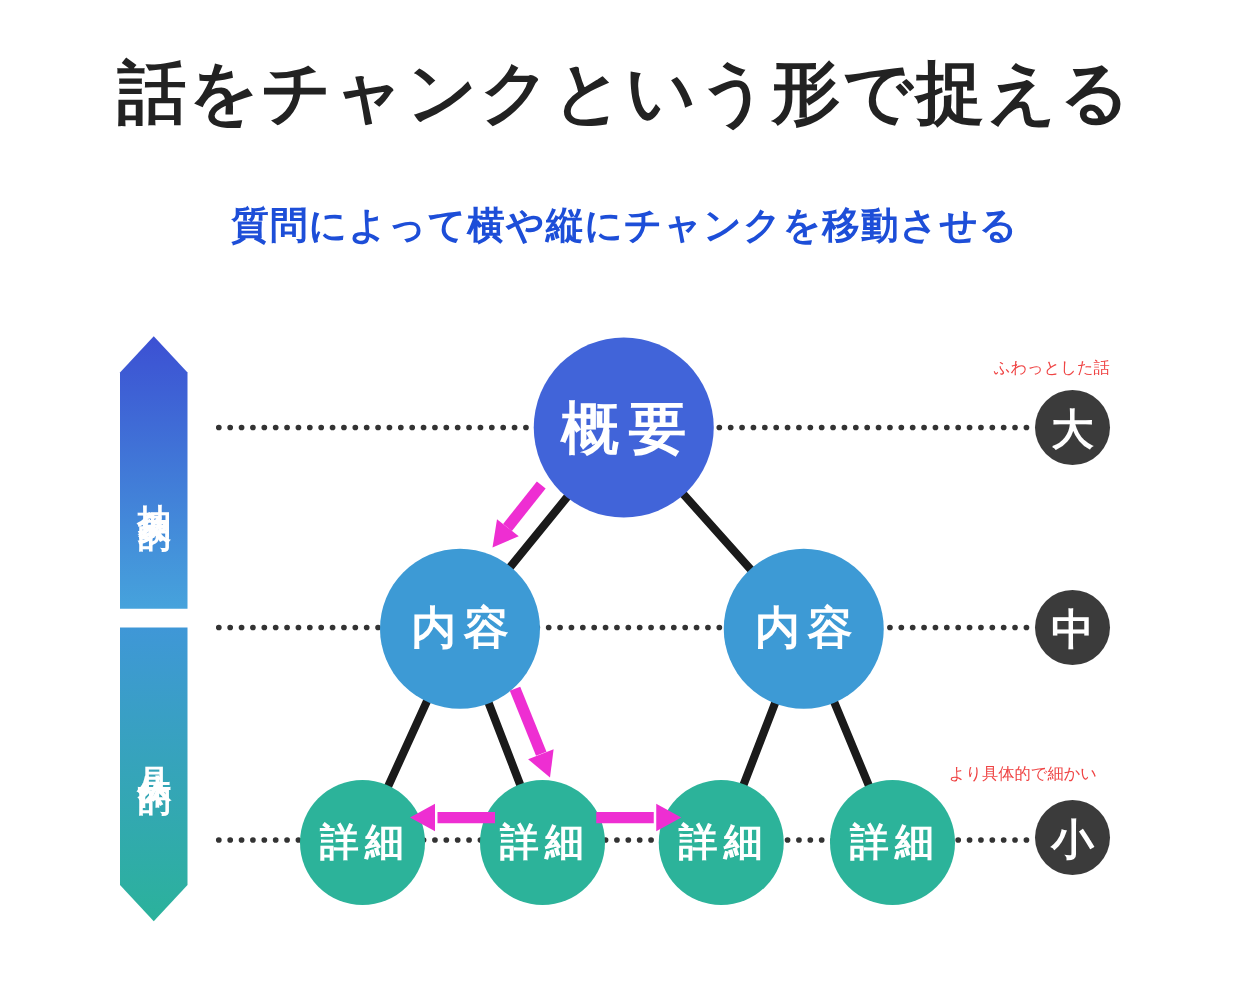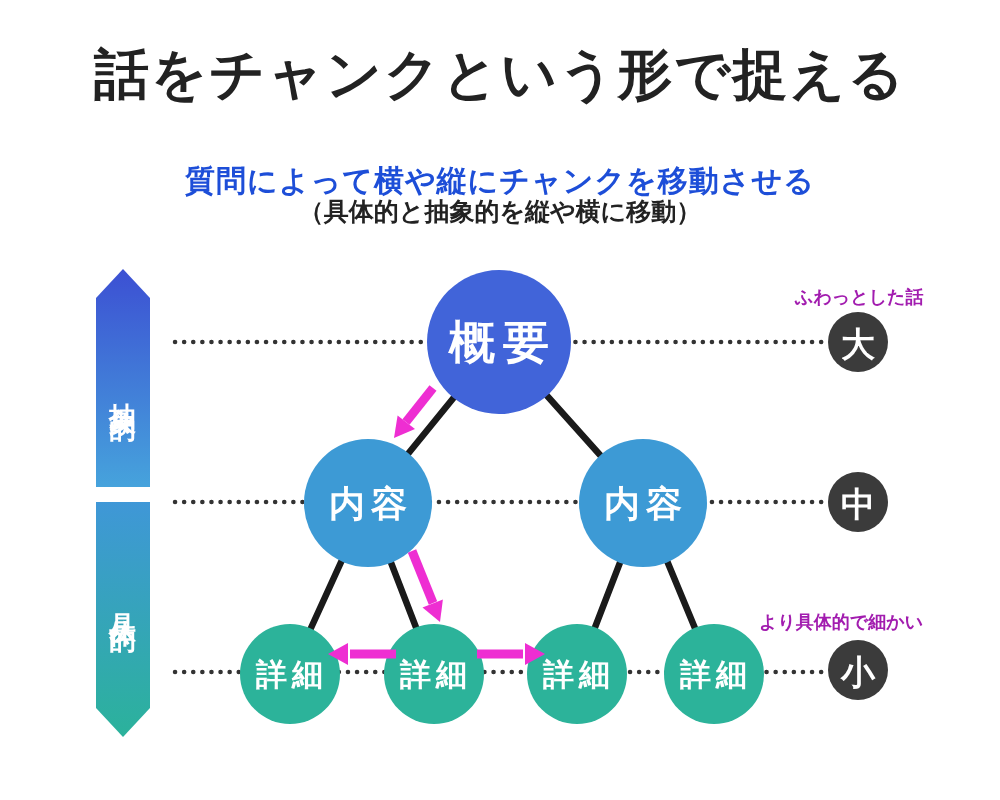--- a/index.html
+++ b/index.html
@@ -16,35 +16,34 @@
 
   .diagram-svg{position:absolute;left:0;top:0;width:1000px;height:800px;}
 
   .v-label{position:absolute;left:96px;width:54px;height:110px;
            display:flex;align-items:center;justify-content:center;}
   .v-label span{writing-mode:vertical-rl;text-orientation:upright;
                 color:#ffffff;font-size:27px;font-weight:900;letter-spacing:6px;line-height:1;}
   .v-label.abstract{top:335px;}
   .v-label.concrete{top:546px;}
 
-  .side-note{position:absolute;font-size:18px;font-weight:700;color:#a21caf;white-space:nowrap;}
+  .side-note{position:absolute;font-size:13px;font-weight:400;color:#ef4444;white-space:nowrap;}
   .side-note.large{left:795px;top:285px;}
   .side-note.small{left:759px;top:610px;}
 
   .node-text{fill:#ffffff;font-weight:900;}
   .badge-text{fill:#ffffff;font-weight:900;font-size:34px;}
 </style>
 </head>
 <body>
 
 <div class="canvas">
 
   <div class="title">話をチャンクという形で捉える</div>
   <div class="subtitle">質問によって横や縦にチャンクを移動させる</div>
-  <div class="note">（具体的と抽象的を縦や横に移動）</div>
 
   <svg class="diagram-svg" viewBox="0 0 1000 800">
     <defs>
       <linearGradient id="gradTop" x1="0" y1="0" x2="0" y2="1">
         <stop offset="0" stop-color="#3c50d3"></stop>
         <stop offset="1" stop-color="#46a3dc"></stop>
       </linearGradient>
       <linearGradient id="gradBottom" x1="0" y1="0" x2="0" y2="1">
         <stop offset="0" stop-color="#3f97d7"></stop>
         <stop offset="1" stop-color="#2bb29b"></stop>

